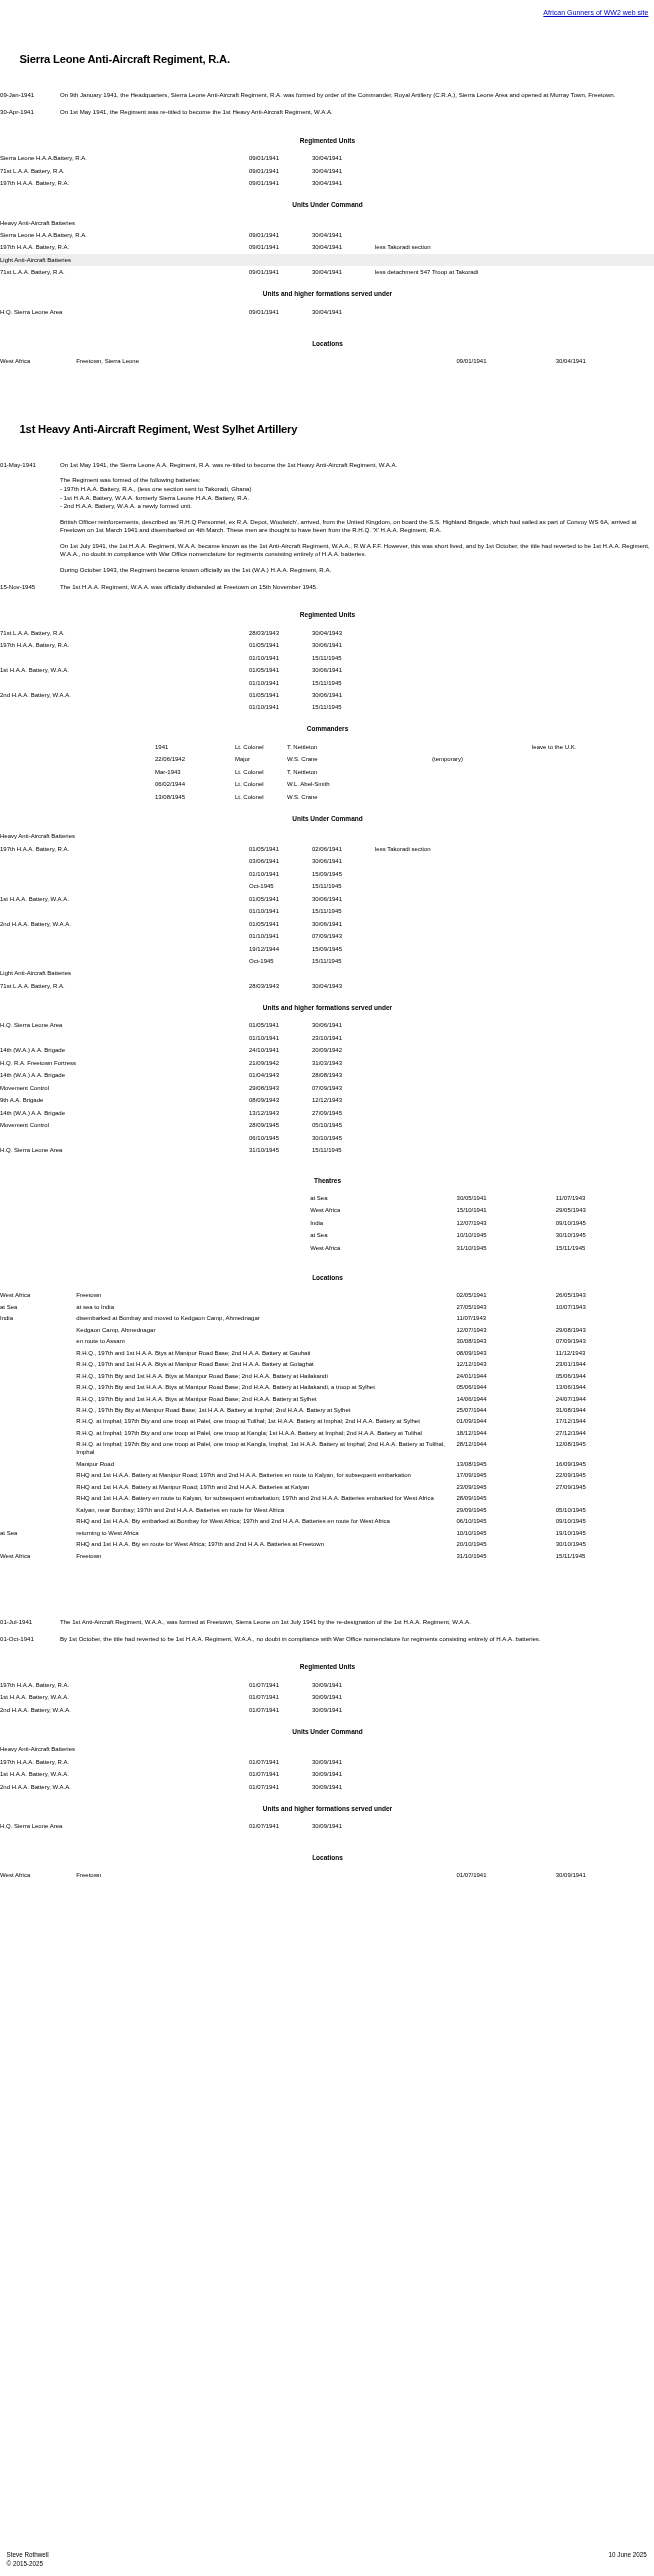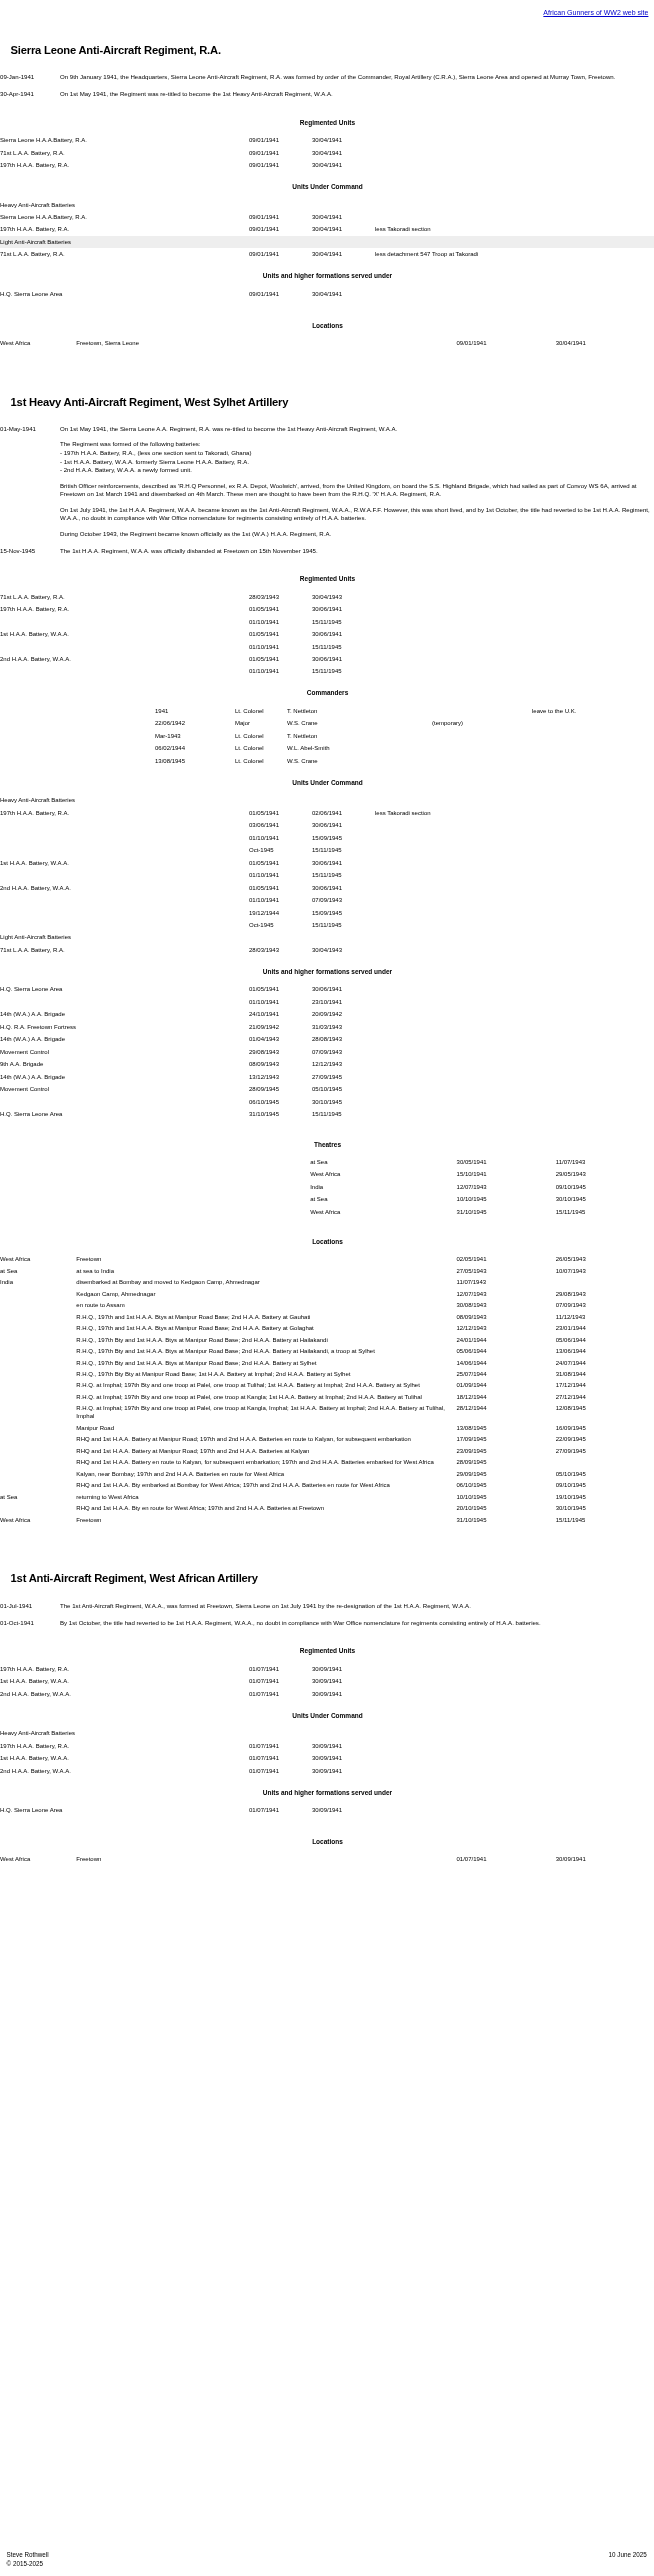--- a/index.html
+++ b/index.html
@@ -30,21 +30,21 @@
   .toplink {
     font-size: 7px;
     color: #0000cc;
     text-decoration: underline;
     cursor: pointer;
   }
   
   h1.regiment-title {
     font-size: 11.2px;
     font-weight: bold;
-    margin: 4px;
+    margin: 13px;
     padding: 0 0 0 6.6px;
     letter-spacing: -0.2px;
   }
   .sec-gap-top { height: 21.6px; }
   .sec-gap-after-title { height: 13.3px; }
 
   
   table.history {
     border-collapse: collapse;
     width: 655px;
@@ -735,21 +735,20 @@
       <td class="loc-theatre">West Africa</td>
       <td class="loc-place">Freetown</td>
       <td class="loc-d1">31/10/1945</td>
       <td class="loc-d2">15/11/1945</td>
     </tr>
   </tbody>
     </table>
 
   <div class="sec-end-lg"></div>
 
-  <h1 class="regiment-title">1st Anti-Aircraft Regiment, West African Artillery</h1>
   <div class="sec-gap-after-title"></div>
 
   <table class="history">
     <tbody>
         <tr>
       <td class="hist-date">01-Jul-1941</td>
       <td class="hist-text">The 1st Anti-Aircraft Regiment, W.A.A., was formed at Freetown, Sierra Leone on 1st July 1941 by the re-designation of the 1st H.A.A. Regiment, W.A.A.</td>
     </tr>
     <tr>
       <td class="hist-date">01-Oct-1941</td>

